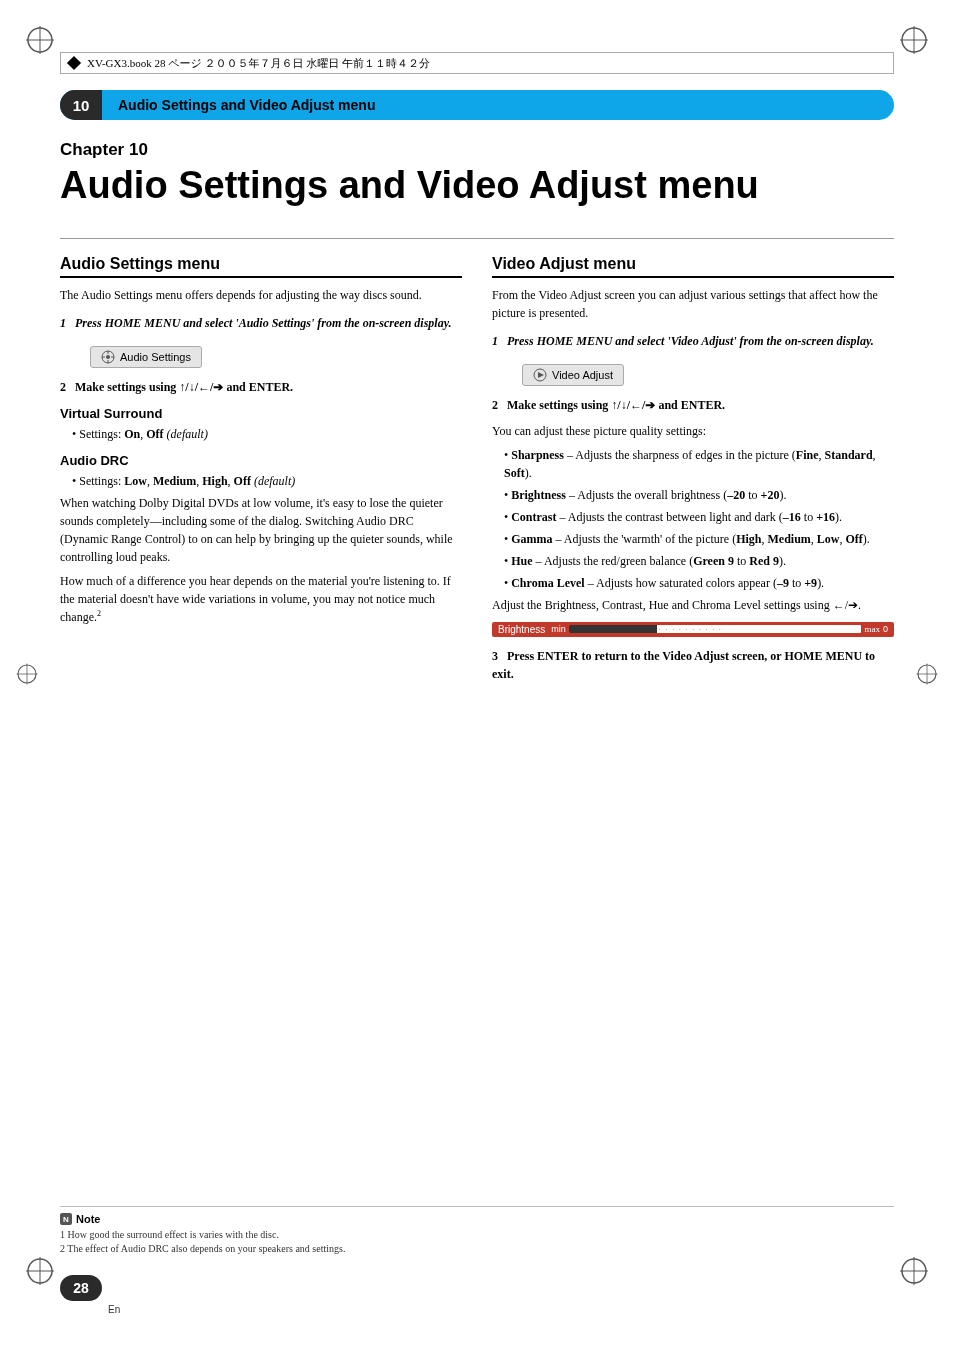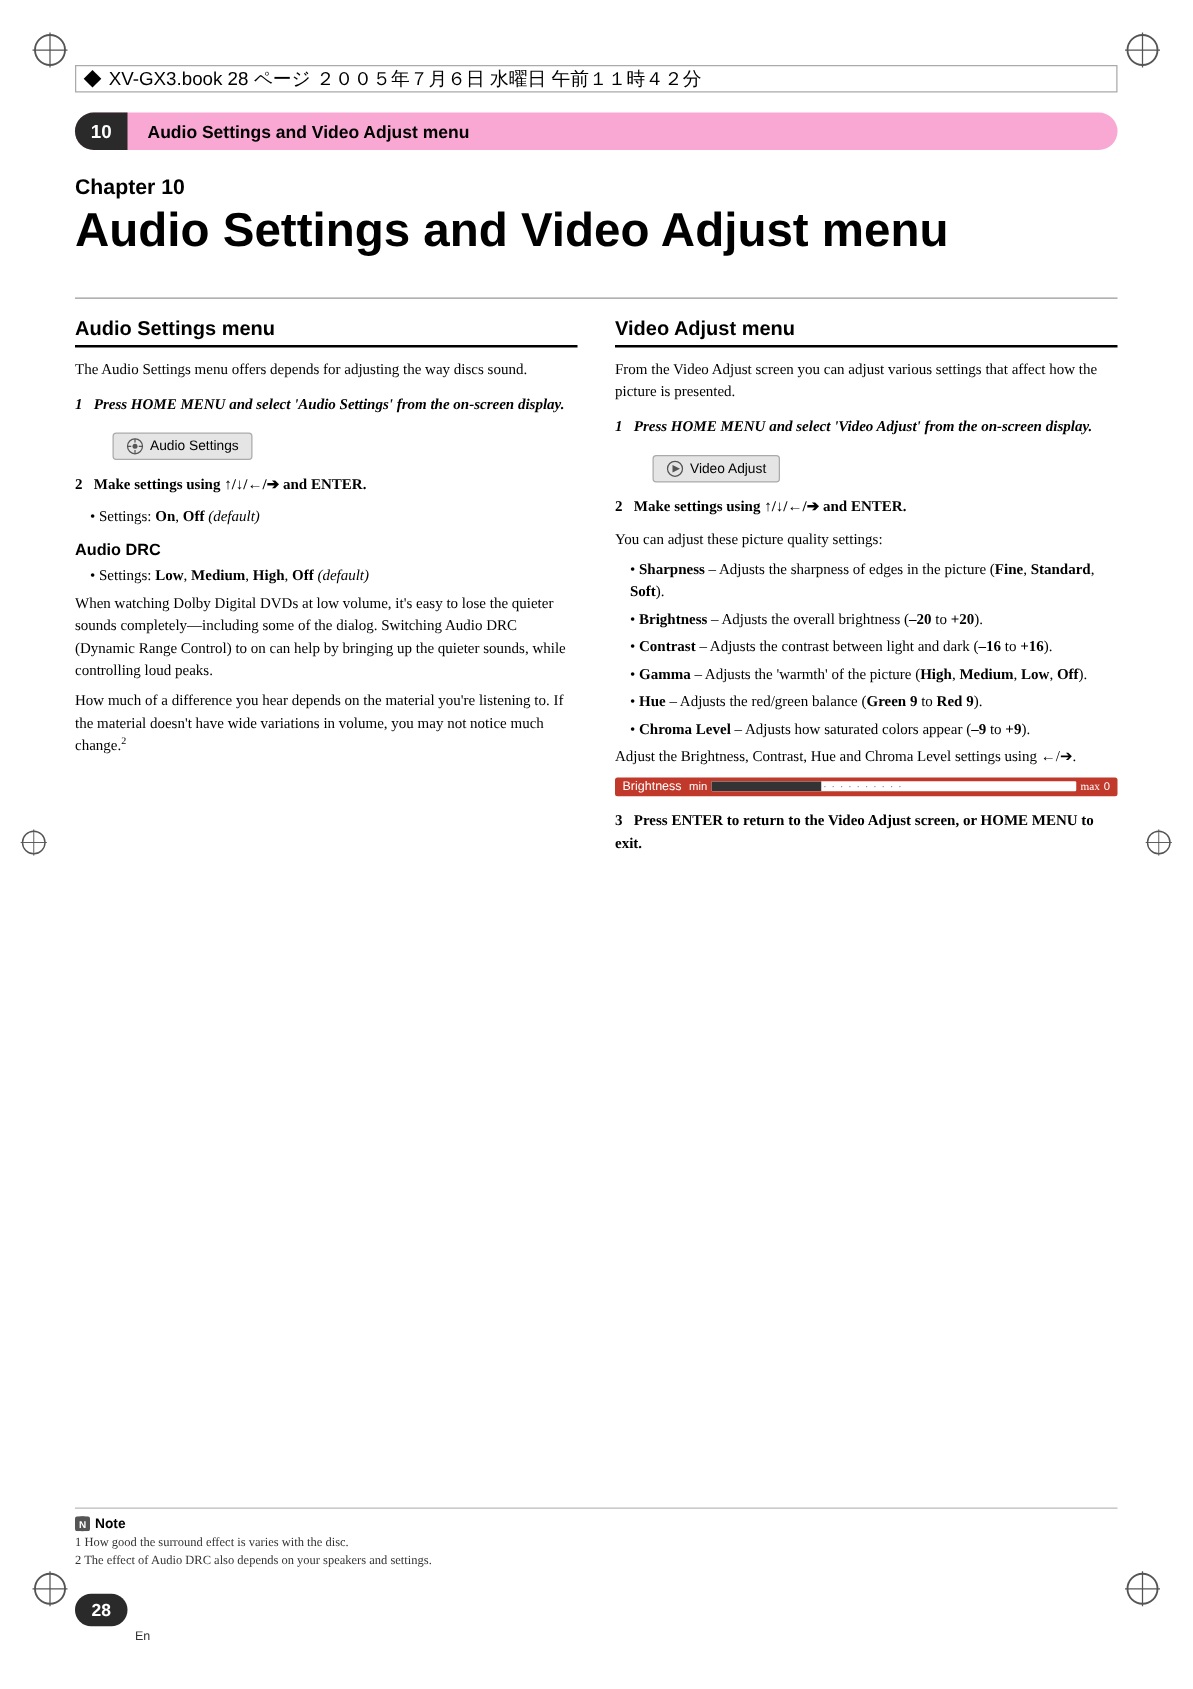--- a/index.html
+++ b/index.html
@@ -39,22 +39,22 @@
     .file-info-bar {
       position: absolute;
       top: 52px;
       left: 60px;
       right: 60px;
       height: 22px;
       display: flex;
       align-items: center;
       border: 1px solid #aaa;
       padding: 0 8px;
-      font-size: 15px;
-      font-family: Liberation Sans, sans-serif;
+      font-size: 11px;
+      font-family: Liberation Serif, serif;
     }
     .file-info-inner {
       display: flex;
       align-items: center;
       gap: 4px;
     }
     .file-diamond {
       width: 10px;
       height: 10px;
       background: #000;
@@ -65,21 +65,21 @@
 
     
     .chapter-band {
       position: absolute;
       top: 90px;
       left: 60px;
       right: 60px;
       height: 30px;
       display: flex;
       align-items: center;
-      background: #f9a8d4;
+      background: #0ea5e9;
       border-radius: 15px;
     }
     .chapter-number-box {
       background: #2a2a2a;
       color: #fff;
       font-size: 15px;
       font-weight: bold;
       font-family: Arial, sans-serif;
       width: 42px;
       height: 30px;
@@ -454,20 +454,21 @@
           <line x1="10" y1="7" x2="13" y2="7" stroke="#555" stroke-width="1"></line>
         </svg>
         <span>Audio Settings</span>
       </div>
 
       <p class="step-make-settings">
         <strong>2&nbsp;&nbsp; Make settings using ↑/↓/←/<span class="arrow-sym">➔</span> and ENTER.</strong>
       </p>
 
       
+      <div class="subsection-heading">Virtual Surround</div>
       <p class="bullet-item">
         Settings: <span class="bold">On</span>, <span class="bold">Off</span> <span class="italic">(default)</span>
       </p>
 
       
       <div class="subsection-heading">Audio DRC</div>
       <p class="bullet-item">
         Settings: <span class="bold">Low</span>, <span class="bold">Medium</span>, <span class="bold">High</span>, <span class="bold">Off</span> <span class="italic">(default)</span>
       </p>
       <p class="body-text">

